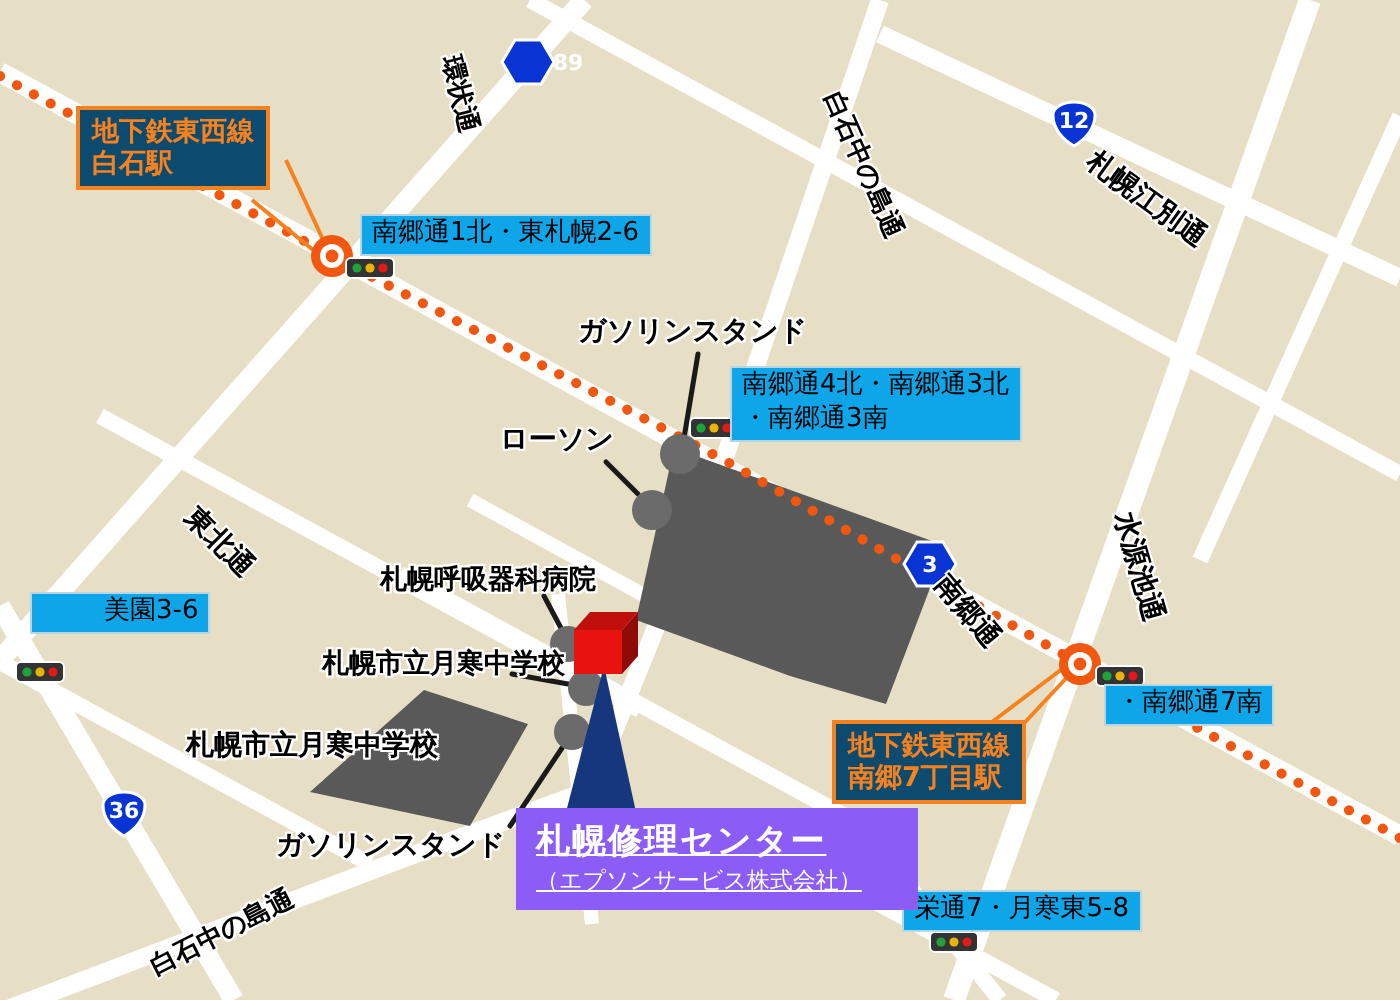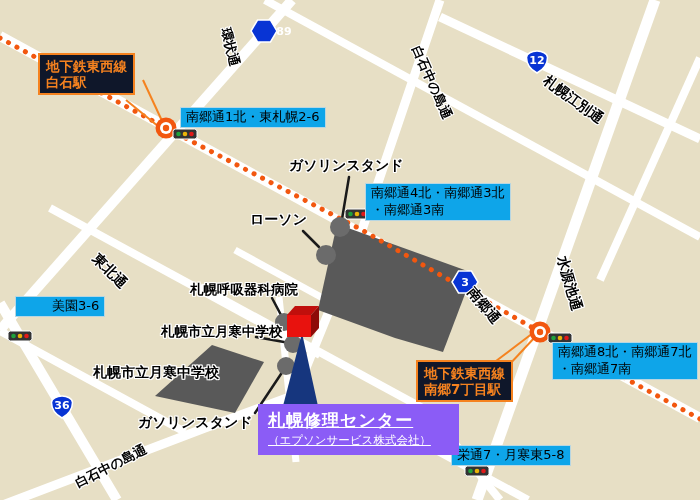--- a/index.html
+++ b/index.html
@@ -5,21 +5,21 @@
   html,body{margin:0;padding:0;background:#888;}
   #stage{position:relative;width:700px;height:500px;overflow:hidden;
          background:#e7dfc5;font-family:"DejaVu Sans","Liberation Sans",sans-serif;}
   #mapsvg{position:absolute;left:0;top:0;}
   .halo{text-shadow:-1px -1px 0 #fff,1px -1px 0 #fff,-1px 1px 0 #fff,1px 1px 0 #fff,0 1px 0 #fff,0 -1px 0 #fff,1px 0 0 #fff,-1px 0 0 #fff;}
   .ilabel{position:absolute;background:#0ea5e9;border:1px solid #b7d6e2;color:#000;
           font-size:13px;line-height:1.3;padding:1px 5px;white-space:nowrap;}
   .poilbl{position:absolute;color:#000;font-weight:bold;font-size:14px;white-space:nowrap;}
   .roadlbl{position:absolute;color:#000;font-weight:bold;font-size:13px;white-space:nowrap;
            transform-origin:0 0;}
-  .stbox{position:absolute;background:#0f172a;border:2px solid #f5821f;color:#f5821f;
+  .stbox{position:absolute;background:#0c4a6e;border:2px solid #f5821f;color:#f5821f;
          font-weight:bold;font-size:13.5px;line-height:1.2;padding:3px 6px;white-space:nowrap;z-index:5;}
   .navybox{position:absolute;left:258px;top:404px;background:#8b5cf6;color:#fff;
            padding:5px 28px 7px 10px;white-space:nowrap;z-index:6;text-decoration:underline;}
   .navybox .t1{font-size:17px;font-weight:bold;letter-spacing:1px;}
   .navybox .t2{font-size:11.5px;margin-top:1px;}
   .shieldnum{position:absolute;width:26px;text-align:center;color:#fff;font-weight:bold;
              font-size:11px;z-index:4;}
   .asahilbl{position:absolute;left:337px;top:273px;color:#fff;font-weight:bold;
             font-size:14px;line-height:1.15;white-space:nowrap;z-index:3;}
   .l2{display:block;}
@@ -168,21 +168,20 @@
     <span>南郷通1北・東札幌2-6</span>
   </div>
   <div class="ilabel" style="left:365px;top:183px;">
     <span class="l2">南郷通4北・南郷通3北</span>
     <span class="l2">・南郷通3南</span>
   </div>
   <div class="ilabel" style="left:15px;top:296px;padding-left:36px;">
     <span>美園3-6</span>
   </div>
   <div class="ilabel" style="left:552px;top:342px;">
-    <span class="l2">南郷通8北・南郷通7北</span>
     <span class="l2">・南郷通7南</span>
   </div>
   <div class="ilabel" style="left:451px;top:445px;">
     <span>栄通7・月寒東5-8</span>
   </div>
 
   <div class="stbox" style="left:38px;top:53px;">
     <span class="l2">地下鉄東西線</span>
     <span class="l2">白石駅</span>
   </div>

